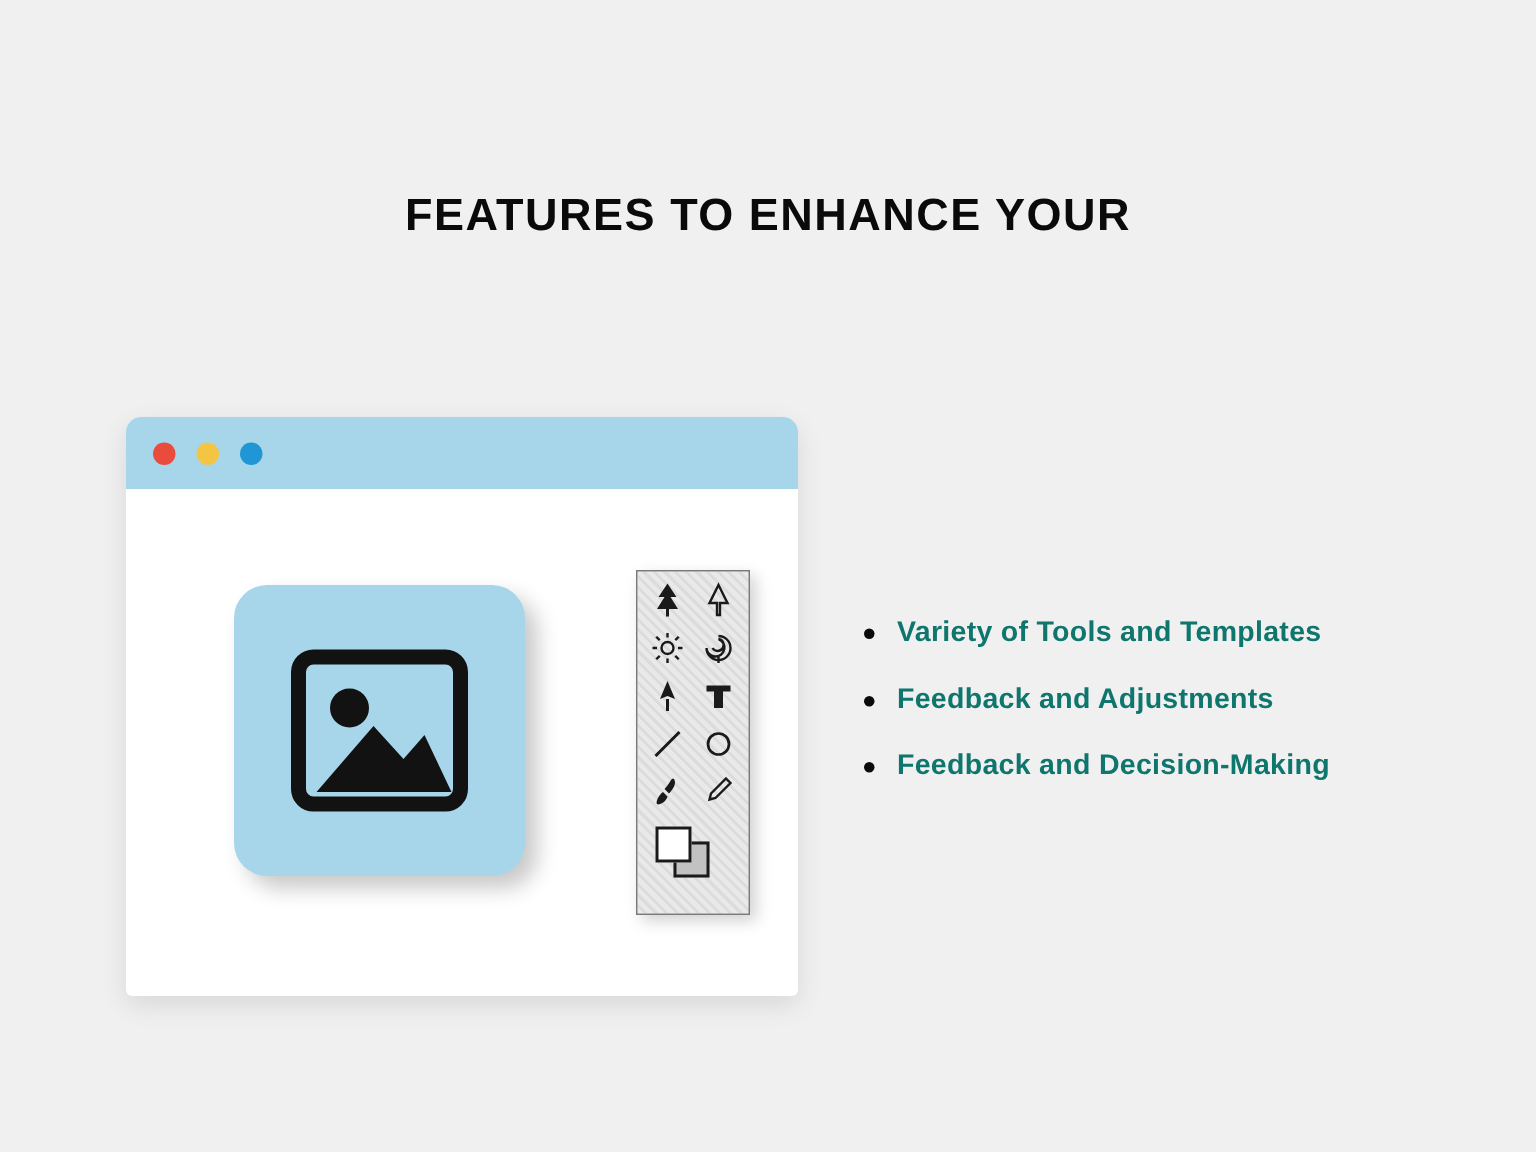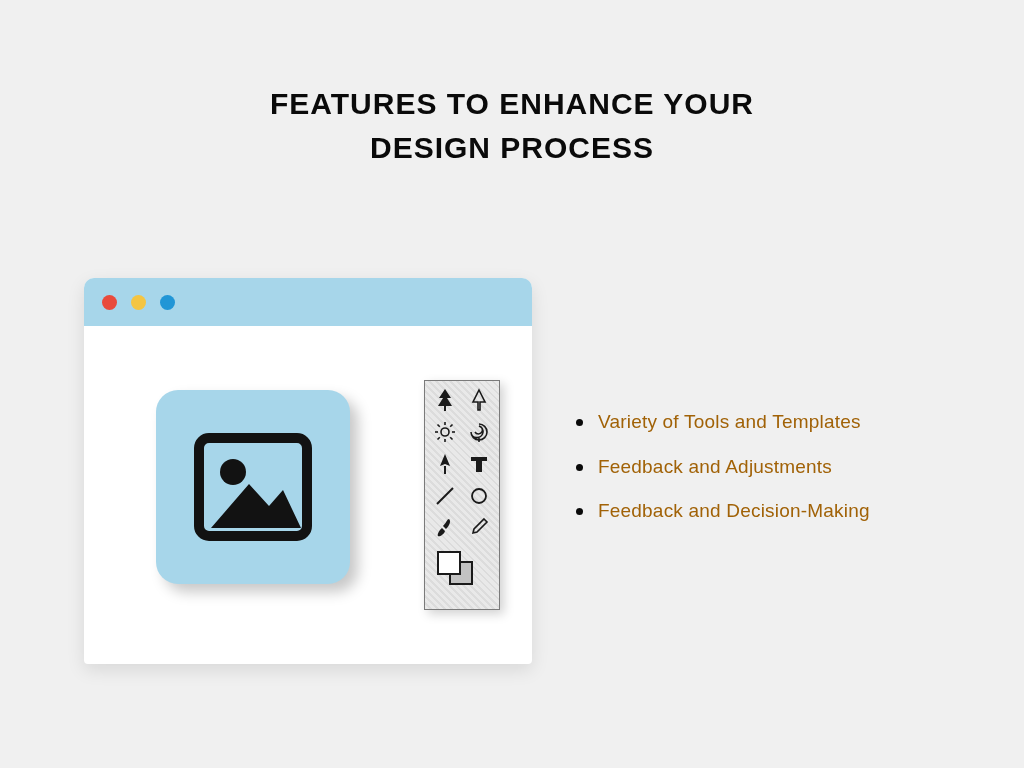--- a/index.html
+++ b/index.html
@@ -12,20 +12,21 @@
     position: relative;
   }
   .title {
     text-align: center;
     font-weight: 800;
     font-size: 30px;
     letter-spacing: 1px;
     color: #0a0a0a;
     line-height: 1.45;
     padding-top: 82px;
+    margin-top: 40px;
   }
   .illustration {
     position: absolute;
     left: 84px;
     top: 278px;
     width: 448px;
     height: 386px;
   }
   .browser-window {
     width: 448px;
@@ -112,22 +113,22 @@
     position: absolute;
     left: 576px;
     top: 410px;
     width: 420px;
   }
   .features-list ul {
     list-style: none;
   }
   .features-list li {
     font-size: 19px;
-    font-weight: 400;
-    color: #a16207;
+    font-weight: 700;
+    color: #0f766e;
     letter-spacing: 0.2px;
     line-height: 1.3;
     margin-bottom: 20px;
     position: relative;
     padding-left: 22px;
   }
   .features-list li::before {
     content: "";
     position: absolute;
     left: 0;
@@ -136,21 +137,20 @@
     height: 7px;
     background: #0a0a0a;
     border-radius: 50%;
   }
 </style>
 </head>
 <body>
 
 <div class="title">
   <div>FEATURES TO ENHANCE YOUR</div>
-  <div>DESIGN PROCESS</div>
 </div>
 
 <div class="illustration">
   <div class="browser-window">
     <div class="titlebar">
       <div class="dot red"></div>
       <div class="dot yellow"></div>
       <div class="dot blue"></div>
     </div>
 

